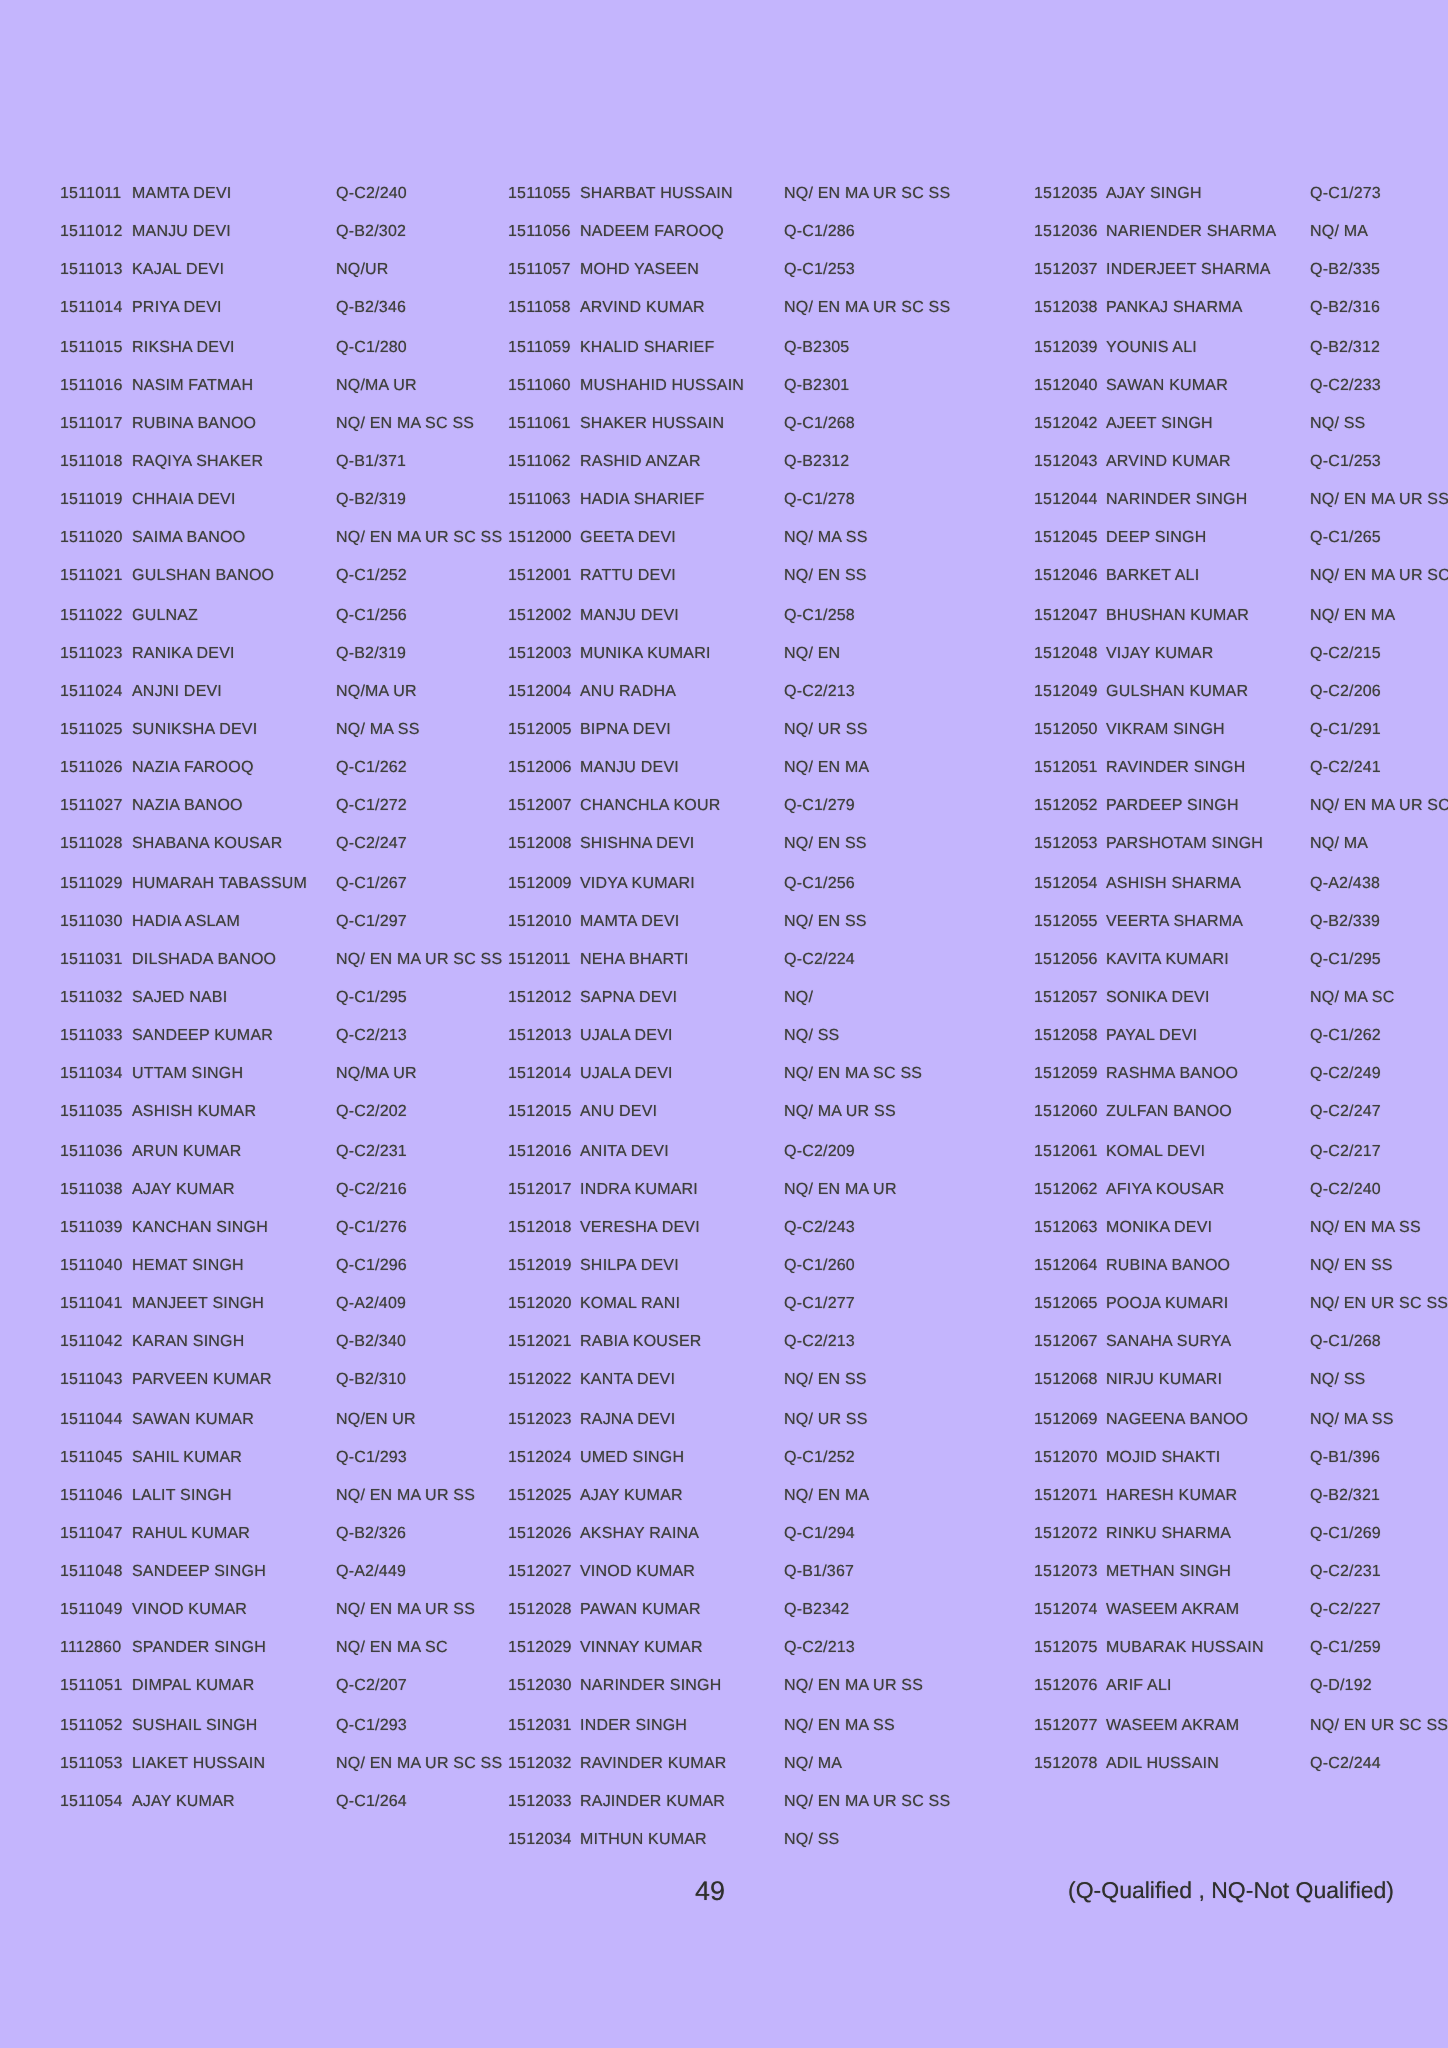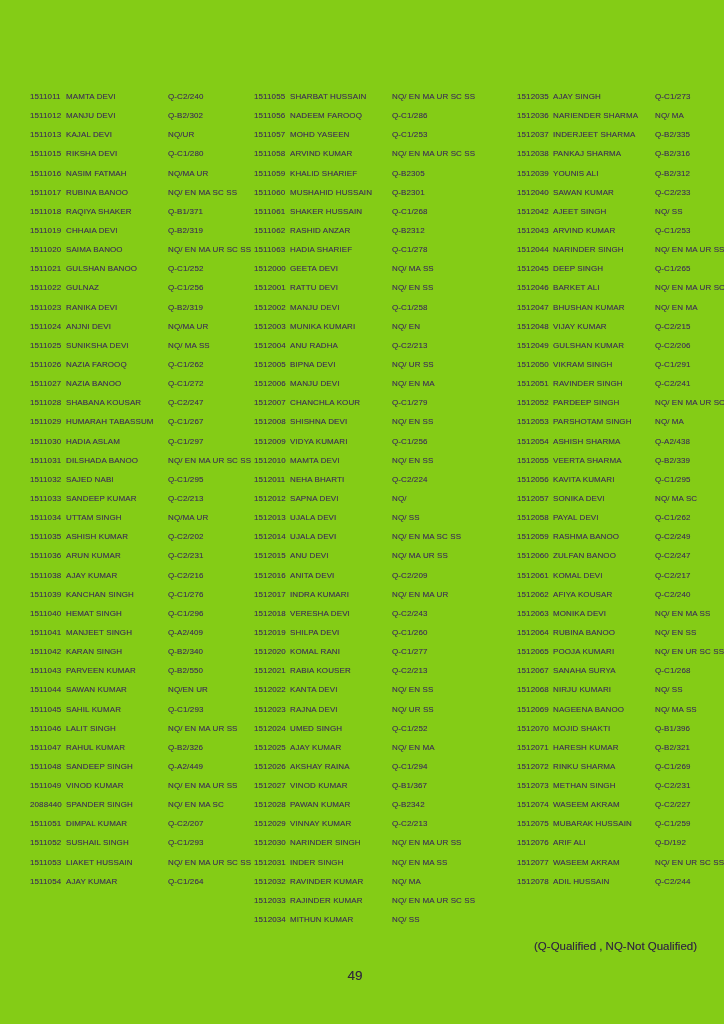--- a/index.html
+++ b/index.html
@@ -1,19 +1,19 @@
 <!DOCTYPE html>
 <html><head>
 <meta charset="utf-8">
 <style>
   html,body{margin:0;padding:0;}
   .page{
     position:relative;
     width:724px;height:1024px;
-    background:#84cc16;
+    background:#c4b5fd;
     font-family:"Liberation Sans", sans-serif;
     color:#3e3e3e;
     overflow:hidden;
   }
   .table-area{position:absolute;top:0;left:0;width:724px;height:1024px;}
   .result-col{position:absolute;top:92px;width:216px;}
   .col-0{left:30px;}
   .col-1{left:254px;}
   .col-2{left:476px;margin-left:41px;}
   .row{
@@ -27,21 +27,21 @@
     line-height:9px;
     white-space:nowrap;
     letter-spacing:0.1px;
     color:#3e3e3e;
     
     text-shadow:0 0 0.45px #6a6a6a;
   }
   .cell-name{overflow:visible;}
   .footer-pagenum{
     position:absolute;
-    top:968px;left:310px;width:90px;
+    top:938px;left:310px;width:90px;
     text-align:center;
     font-size:13.5px;
     color:#2f2f2f;
     text-shadow:0 0 0.4px #666;
   }
   .footer-legend{
     position:absolute;
     top:940px;right:27px;
     font-size:11.5px;
     color:#2f2f2f;
@@ -63,20 +63,25 @@
           <span class="cell cell-id">1511012</span>
           <span class="cell cell-name">MANJU DEVI</span>
           <span class="cell cell-result">Q-B2/302</span>
         </div>
         <div class="row">
           <span class="cell cell-id">1511013</span>
           <span class="cell cell-name">KAJAL DEVI</span>
           <span class="cell cell-result">NQ/UR</span>
         </div>
         <div class="row">
+          <span class="cell cell-id">1511014</span>
+          <span class="cell cell-name">PRIYA DEVI</span>
+          <span class="cell cell-result">Q-B2/346</span>
+        </div>
+        <div class="row">
           <span class="cell cell-id">1511015</span>
           <span class="cell cell-name">RIKSHA DEVI</span>
           <span class="cell cell-result">Q-C1/280</span>
         </div>
         <div class="row">
           <span class="cell cell-id">1511016</span>
           <span class="cell cell-name">NASIM FATMAH</span>
           <span class="cell cell-result">NQ/MA UR</span>
         </div>
         <div class="row">
@@ -200,21 +205,21 @@
           <span class="cell cell-result">Q-A2/409</span>
         </div>
         <div class="row">
           <span class="cell cell-id">1511042</span>
           <span class="cell cell-name">KARAN SINGH</span>
           <span class="cell cell-result">Q-B2/340</span>
         </div>
         <div class="row">
           <span class="cell cell-id">1511043</span>
           <span class="cell cell-name">PARVEEN KUMAR</span>
-          <span class="cell cell-result">Q-B2/550</span>
+          <span class="cell cell-result">Q-B2/310</span>
         </div>
         <div class="row">
           <span class="cell cell-id">1511044</span>
           <span class="cell cell-name">SAWAN KUMAR</span>
           <span class="cell cell-result">NQ/EN UR</span>
         </div>
         <div class="row">
           <span class="cell cell-id">1511045</span>
           <span class="cell cell-name">SAHIL KUMAR</span>
           <span class="cell cell-result">Q-C1/293</span>
@@ -233,21 +238,21 @@
           <span class="cell cell-id">1511048</span>
           <span class="cell cell-name">SANDEEP SINGH</span>
           <span class="cell cell-result">Q-A2/449</span>
         </div>
         <div class="row">
           <span class="cell cell-id">1511049</span>
           <span class="cell cell-name">VINOD KUMAR</span>
           <span class="cell cell-result">NQ/ EN MA UR SS</span>
         </div>
         <div class="row">
-          <span class="cell cell-id">2088440</span>
+          <span class="cell cell-id">1112860</span>
           <span class="cell cell-name">SPANDER SINGH</span>
           <span class="cell cell-result">NQ/ EN MA SC</span>
         </div>
         <div class="row">
           <span class="cell cell-id">1511051</span>
           <span class="cell cell-name">DIMPAL KUMAR</span>
           <span class="cell cell-result">Q-C2/207</span>
         </div>
         <div class="row">
           <span class="cell cell-id">1511052</span>

